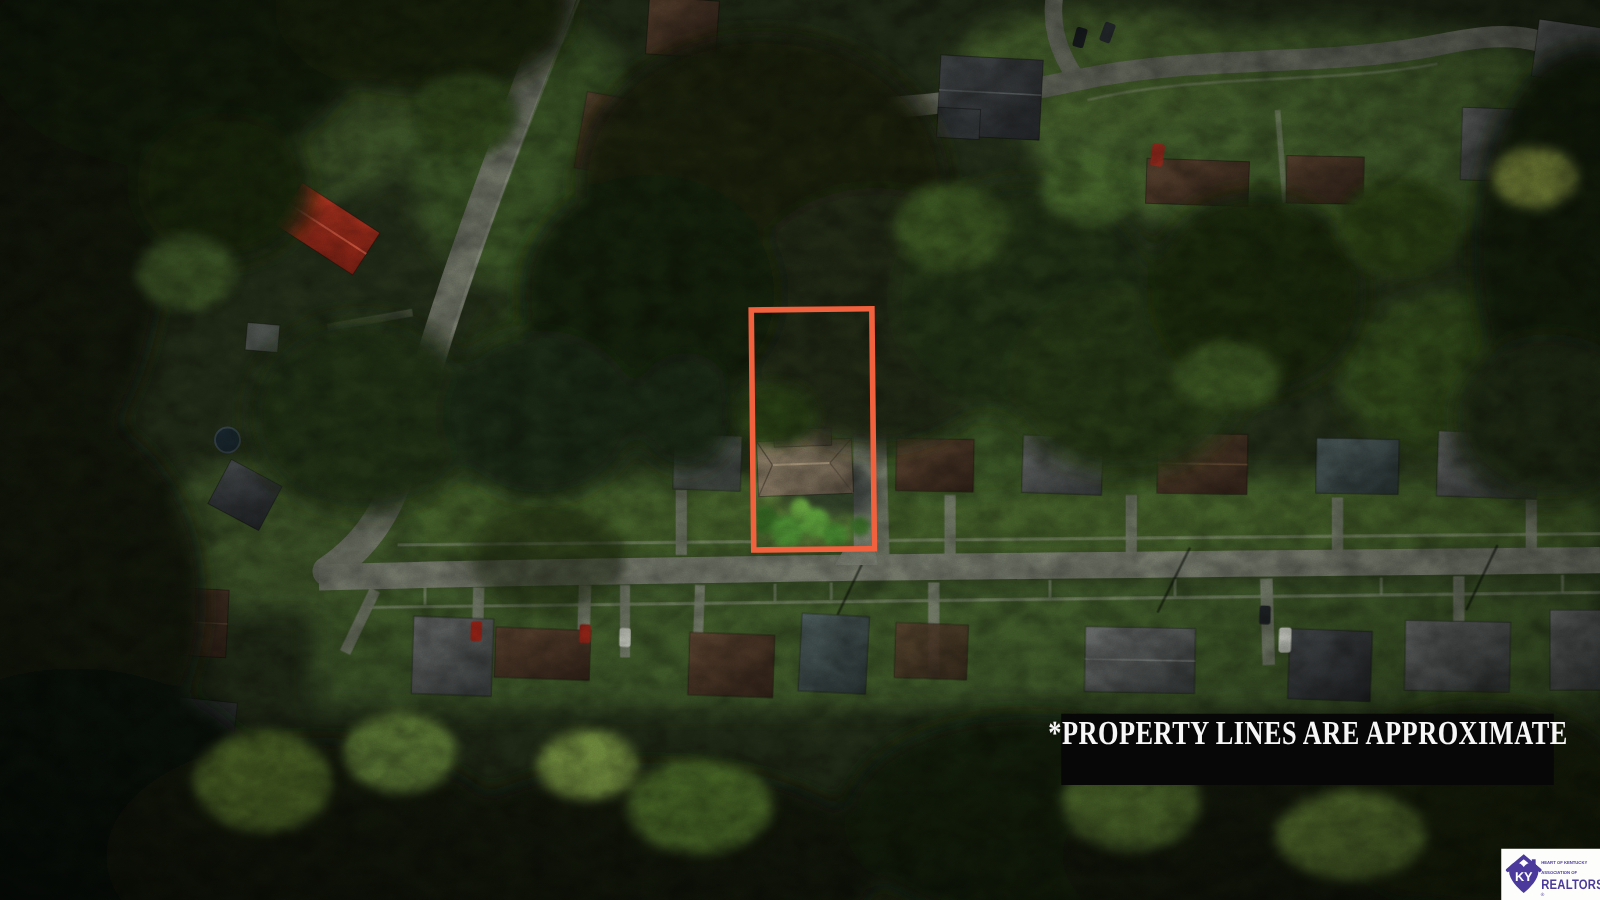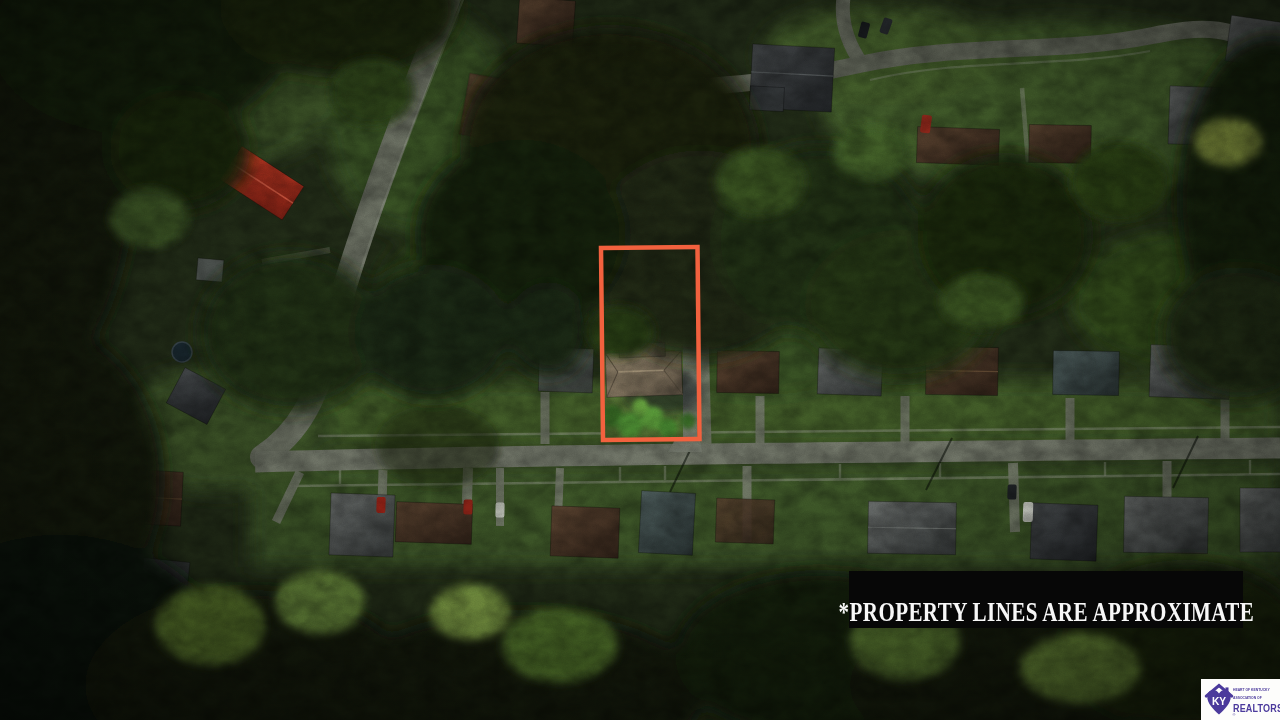--- a/index.html
+++ b/index.html
@@ -6,21 +6,21 @@
   #stage{
     position:relative;width:1280px;height:720px;overflow:hidden;
     background:#1e2812;
     font-family:"Liberation Sans",sans-serif;
   }
   #scene{position:absolute;left:0;top:0;width:1280px;height:720px;display:block;}
   
   .banner{
     position:absolute;left:849px;top:571px;width:394px;height:57px;
     background:var(--banner-bg,#070707);
-    display:flex;align-items:flex-end;justify-content:center;
+    display:flex;align-items:flex-start;justify-content:center;
   }
   .banner .txt{
     color:var(--banner-text,#f7f7f7);
     font-family:"Liberation Serif","DejaVu Serif",serif;
     font-weight:bold;font-size:27px;white-space:nowrap;
     transform:scaleX(0.78);transform-origin:50% 50%;
     letter-spacing:0.5px;
   }
   
   .logo{

